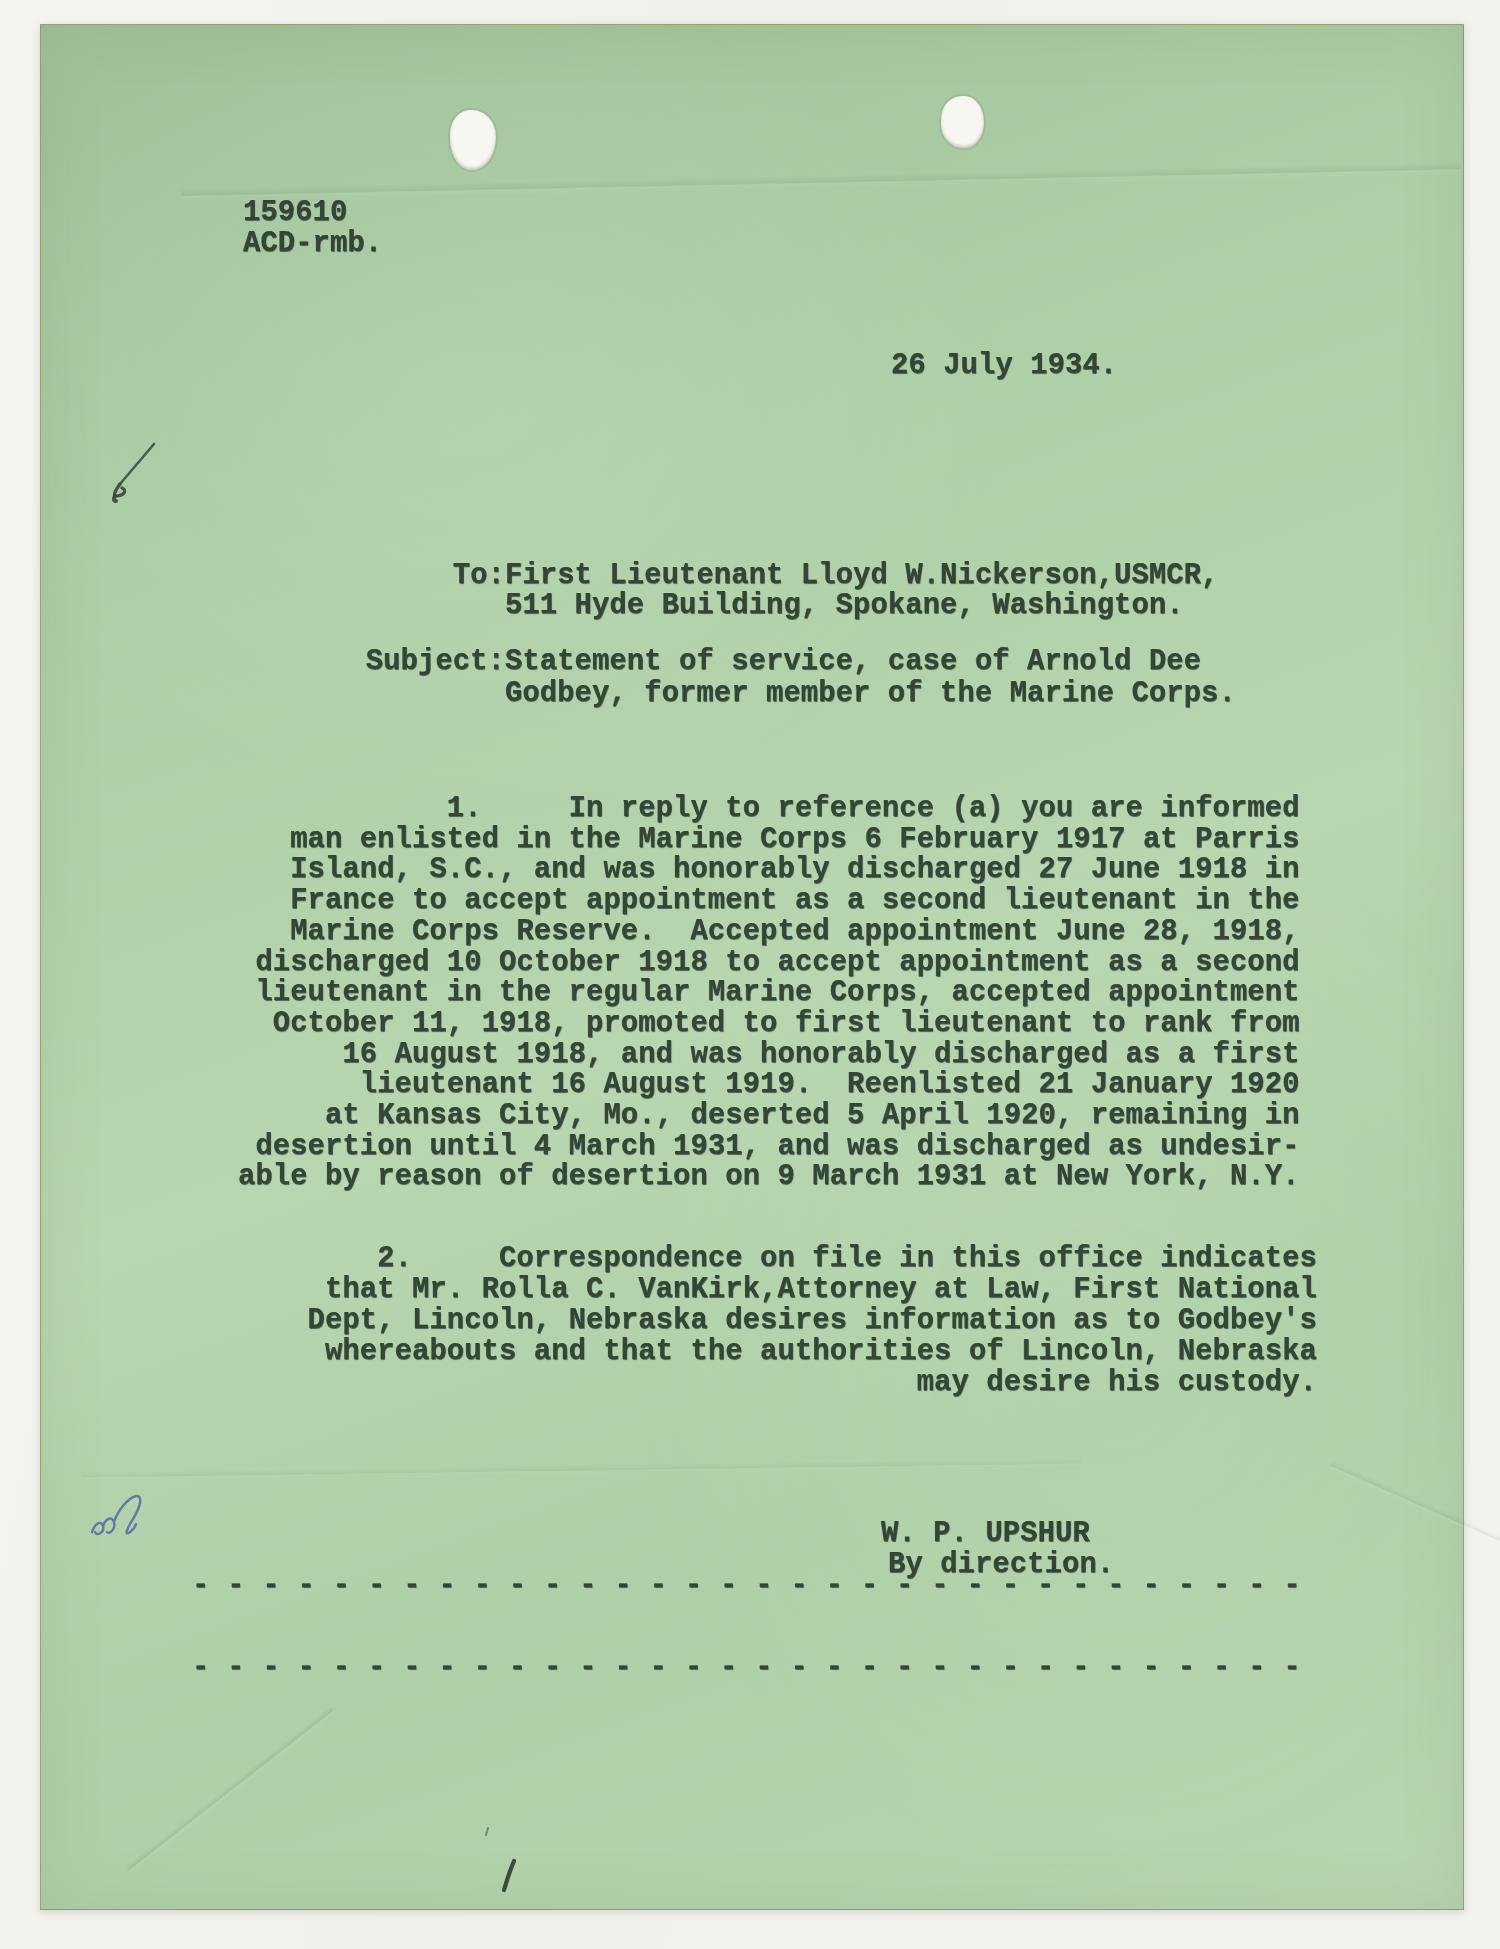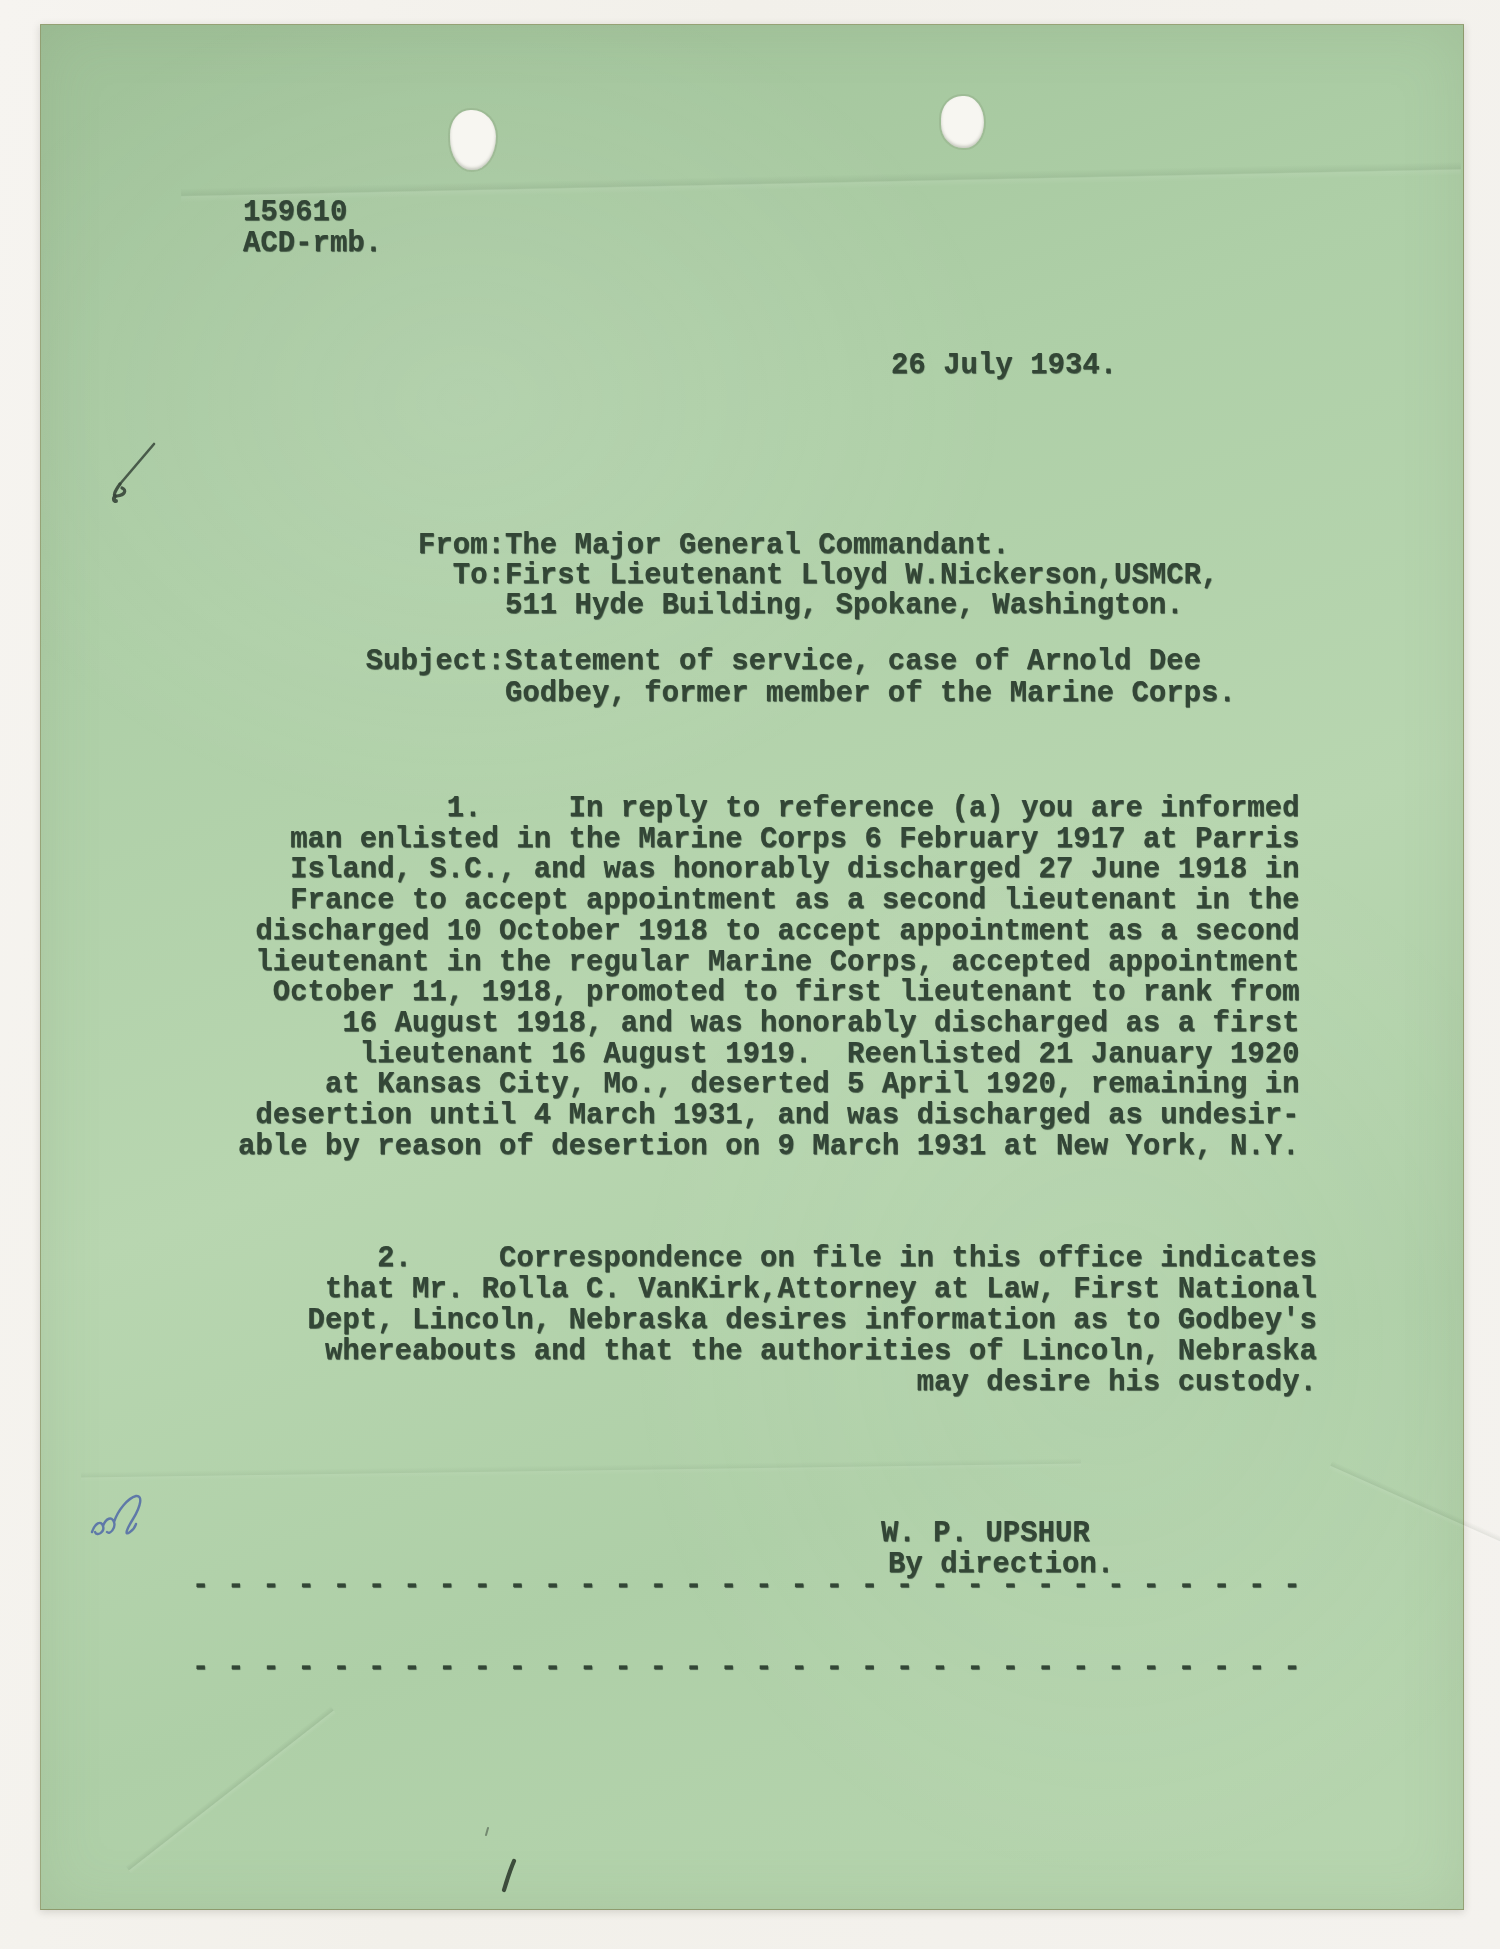--- a/index.html
+++ b/index.html
@@ -60,33 +60,33 @@
     <div class="crease c4"></div>
   </div>
 
   <div class="hole h1"></div>
   <div class="hole h2"></div>
 
   <div class="tline" style="left:243px;top:197px">159610</div>
   <div class="tline" style="left:243px;top:228px">ACD-rmb.</div>
   <div class="tline" style="left:891px;top:350px">26 July 1934.</div>
 
-  <div class="tline" style="left:238px;top:530px"><span class="lbl">From:</span><span>The Major General Commandant.</span></div>
   <div class="tline" style="left:238px;top:560px"><span class="lbl">To:</span><span>First Lieutenant Lloyd W.Nickerson,USMCR,</span></div>
   <div class="tline" style="left:505px;top:590px">511 Hyde Building, Spokane, Washington.</div>
 
   <div class="tline" style="left:238px;top:646px"><span class="lbl">Subject:</span><span>Statement of service, case of Arnold Dee</span></div>
   <div class="tline" style="left:505px;top:678px">Godbey, former member of the Marine Corps.</div>
 
 
   <div class="para para1" style="left:238px;top:794px">
     <div class="tline">        1.     In reply to reference (a) you are informed</div>
     <div class="tline">man enlisted in the Marine Corps 6 February 1917 at Parris</div>
     <div class="tline">Island, S.C., and was honorably discharged 27 June 1918 in</div>
     <div class="tline">France to accept appointment as a second lieutenant in the</div>
+    <div class="tline">Marine Corps Reserve.  Accepted appointment June 28, 1918,</div>
     <div class="tline">discharged 10 October 1918 to accept appointment as a second</div>
     <div class="tline">lieutenant in the regular Marine Corps, accepted appointment</div>
     <div class="tline">October 11, 1918, promoted to first lieutenant to rank from</div>
     <div class="tline">16 August 1918, and was honorably discharged as a first</div>
     <div class="tline">lieutenant 16 August 1919.  Reenlisted 21 January 1920</div>
     <div class="tline">at Kansas City, Mo., deserted 5 April 1920, remaining in</div>
     <div class="tline">desertion until 4 March 1931, and was discharged as undesir-</div>
     <div class="tline">able by reason of desertion on 9 March 1931 at New York, N.Y.</div>
   </div>
 

